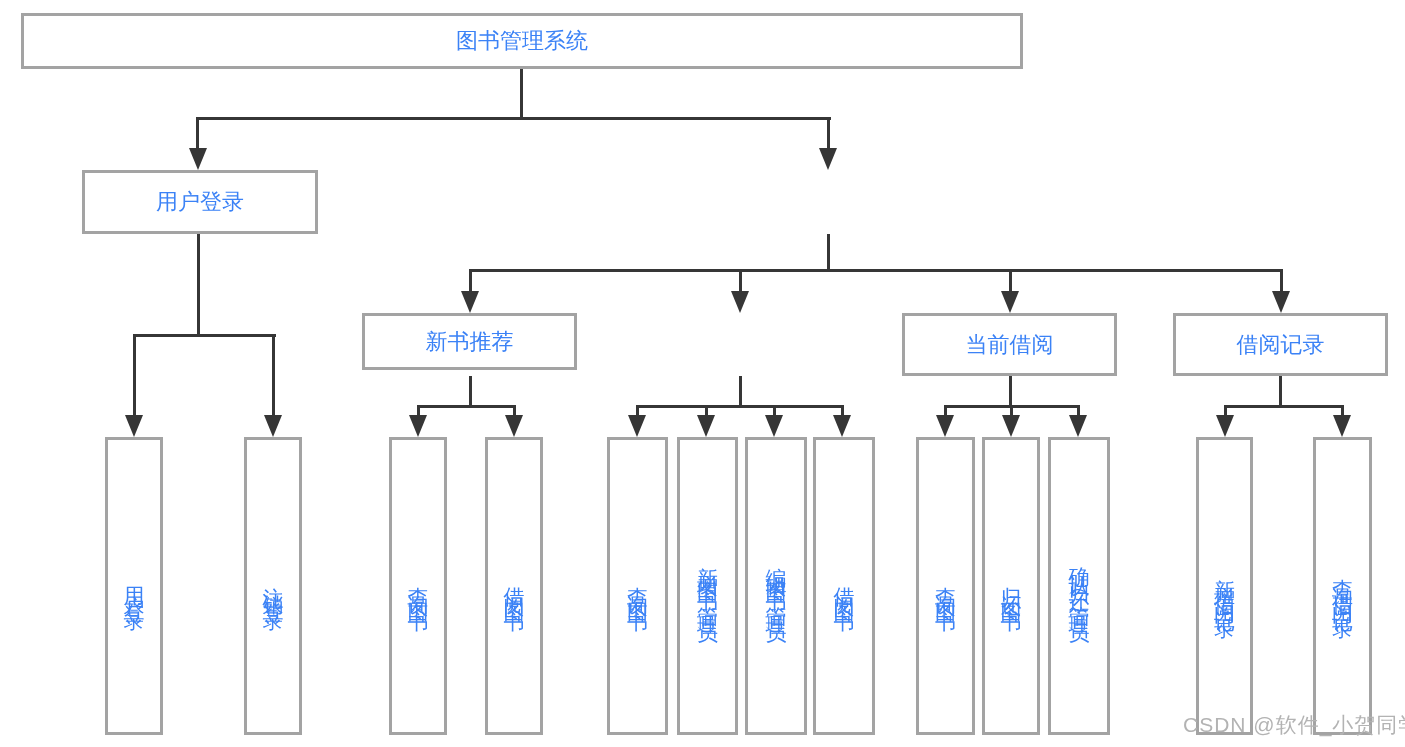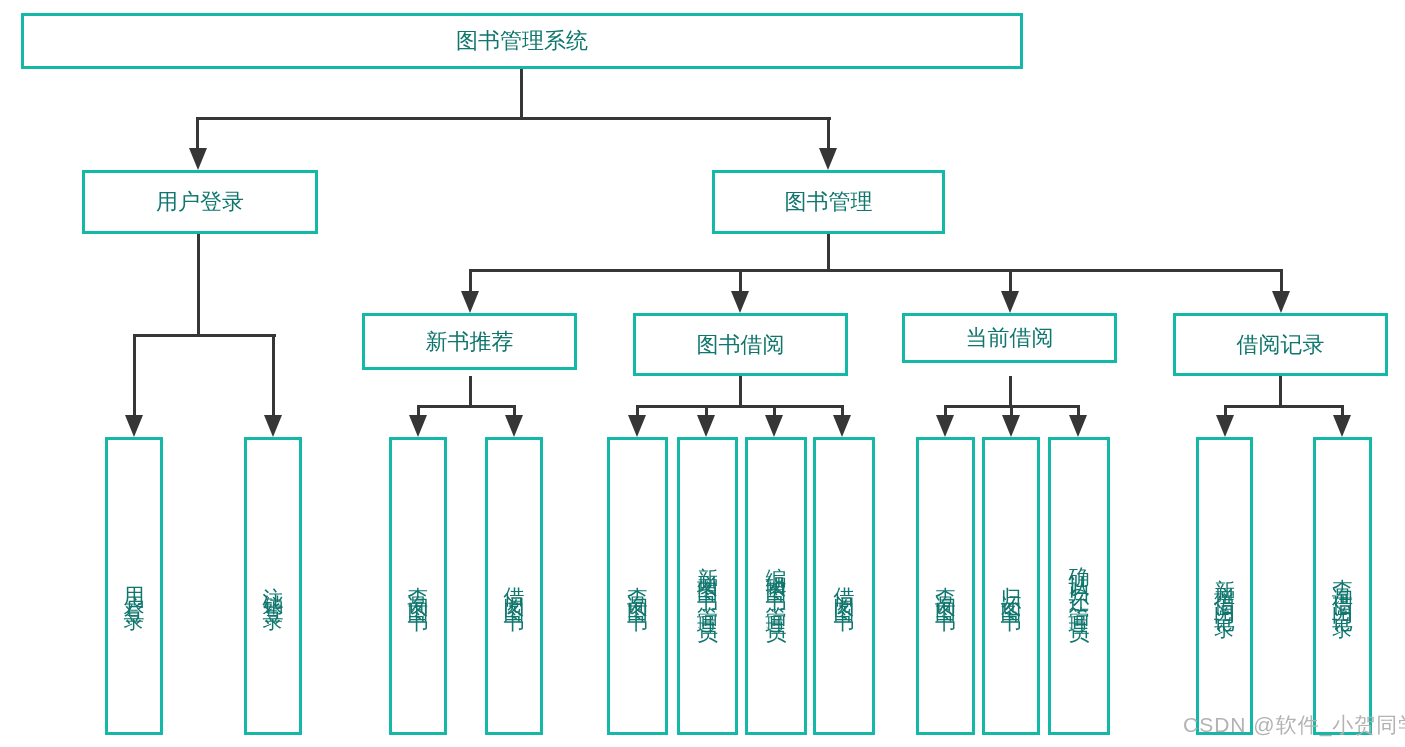--- a/index.html
+++ b/index.html
@@ -2,23 +2,23 @@
 <html><head>
 <meta charset="utf-8">
 <style>
   html,body{margin:0;padding:0;background:#ffffff;}
   .canvas{
     position:relative;width:1405px;height:747px;background:#ffffff;
     font-family:"Liberation Sans","DejaVu Sans",sans-serif;
     overflow:hidden;
   }
   .box{
-    position:absolute;background:#ffffff;border:3px solid #14b8a6;
+    position:absolute;background:#ffffff;border:3px solid #a3a3a3;
     box-sizing:border-box;display:flex;align-items:center;justify-content:center;
-    color:#0f766e;font-size:22px;white-space:nowrap;text-align:center;
+    color:#3b82f6;font-size:22px;white-space:nowrap;text-align:center;
   }
   .vbox span{
     writing-mode:vertical-rl;text-orientation:mixed;
     letter-spacing:8px;line-height:1.15;font-size:21px;
   }
   .hline,.vline{position:absolute;background:#363636;}
   .hline{height:3px;}
   .vline{width:3px;}
   .ah{
     position:absolute;width:0;height:0;
@@ -32,27 +32,25 @@
 </style>
 </head>
 <body>
 
 <div class="canvas">
 
   <div class="box" style="left:21px;top:13px;width:1002px;height:56px;">图书管理系统</div>
 
   <div class="box" style="left:82px;top:170px;width:236px;height:64px;">用户登录</div>
 
-  <div class="box" style="left:712px;top:170px;width:233px;height:64px;">图书管理</div>
 
   <div class="box" style="left:362px;top:313px;width:215px;height:57px;">新书推荐</div>
 
-  <div class="box" style="left:633px;top:313px;width:215px;height:63px;">图书借阅</div>
 
-  <div class="box" style="left:902px;top:313px;width:215px;height:50px;">当前借阅</div>
+  <div class="box" style="left:902px;top:313px;width:215px;height:63px;">当前借阅</div>
 
   <div class="box" style="left:1173px;top:313px;width:215px;height:63px;">借阅记录</div>
 
   <div class="box vbox" style="left:105px;top:437px;width:58px;height:298px;">
     <span>用户登录</span>
   </div>
   <div class="box vbox" style="left:244px;top:437px;width:58px;height:298px;">
     <span>注销登录</span>
   </div>
 

